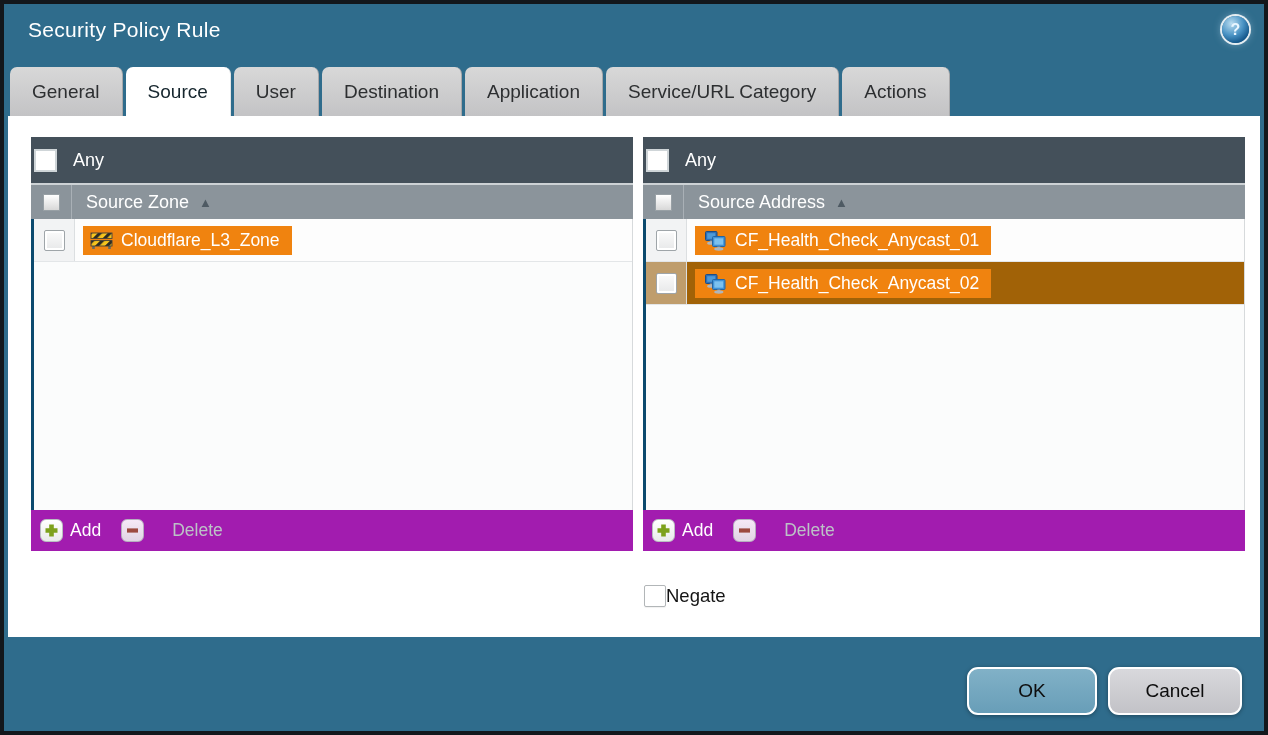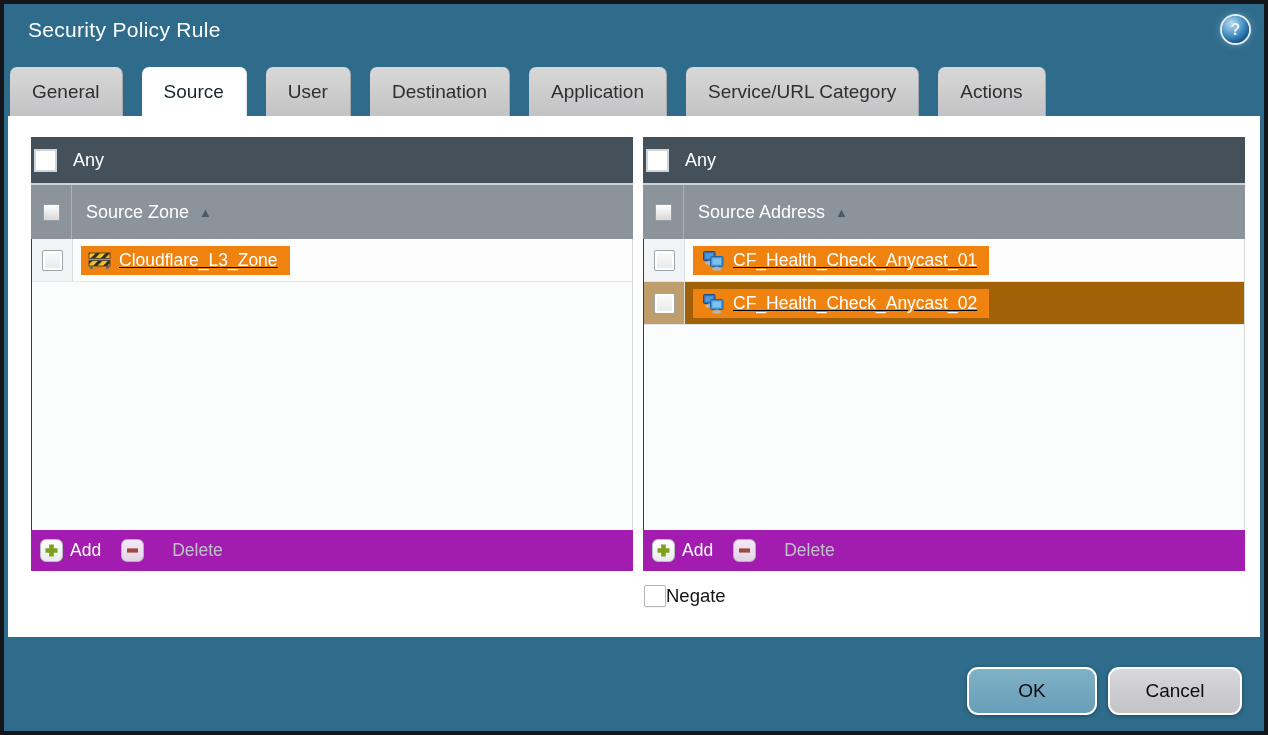--- a/index.html
+++ b/index.html
@@ -7,40 +7,40 @@
 
   .window { position:relative; width:1268px; height:735px; background:#2F6C8C; border:4px solid #13171c; overflow:hidden; }
 
   .title-bar { position:absolute; left:24px; top:14px; color:#fff; font-size:21px; letter-spacing:.3px; }
 
   .help-btn { position:absolute; right:15px; top:12px; width:27px; height:27px; border-radius:50%;
     background:radial-gradient(circle at 35% 28%, #b9dcf0 0%, #4a93c4 45%, #15588c 75%, #0b416b 100%);
     box-shadow:0 0 0 2px rgba(255,255,255,.85), 0 0 8px rgba(210,235,255,.55);
     color:#eaf6ff; font-size:16px; font-weight:bold; display:flex; align-items:center; justify-content:center; cursor:pointer; }
 
-  .tabs { position:absolute; left:6px; top:63px; height:49px; display:flex; gap:19px; }
+  .tabs { position:absolute; left:6px; top:63px; height:49px; display:flex; gap:3px; }
   .tab { height:49px; padding:0 22px; display:flex; align-items:center; font-size:19px; color:#2d2f31;
     background:linear-gradient(#d8d8d8,#c3c3c5); border-radius:7px 7px 0 0; border-right:1px solid #a8a8aa; cursor:pointer; white-space:nowrap; }
   .tab.active { background:#fff; color:#16262e; border-right:1px solid #e6e6e6; }
 
   .content { position:absolute; left:4px; top:112px; width:1252px; height:521px; background:#fff; }
 
   .panel { position:absolute; top:21px; width:602px; }
   .panel.left  { left:23px; }
   .panel.right { left:635px; }
 
   .any-row { height:46px; background:#44505A; display:flex; align-items:center; padding-left:3px; color:#fff; font-size:18px; }
   .any-row .gap { width:16px; }
 
-  .col-row { height:56px; background:#8B949B; display:flex; align-items:center; color:#fff; font-size:18px; border-top:2px solid #cdd2d5; }
+  .col-row { height:36px; background:#8B949B; display:flex; align-items:center; color:#fff; font-size:18px; border-top:2px solid #cdd2d5; }
   .col-cb-cell { width:41px; align-self:stretch; display:flex; align-items:center; justify-content:center; border-right:1px solid #a9b0b6; }
   .col-label { margin-left:14px; }
   .sort-arrow { margin-left:10px; font-size:13px; color:#4e5a63; }
 
-  .list { height:291px; background:#fbfcfc; border-left:1px solid #0c4a6e; border-right:1px solid #d7dadc;text-decoration:underline; }
+  .list { height:291px; background:#fbfcfc; border-left:3px solid #0c4a6e; border-right:1px solid #d7dadc; }
   .row { height:43px; display:flex; align-items:center; border-bottom:1px solid #e3e6e8; background:#fdfdfd; }
   .row.alt { background:#a16207; }
   .row-cb-cell { width:41px; align-self:stretch; display:flex; align-items:center; justify-content:center; background:rgba(228,230,232,.45); border-right:1px solid #dcdfe1; }
 
   .chip { display:inline-flex; align-items:center; gap:8px; height:29px; margin-left:8px; padding:0 12px 0 7px;
     background:#F0830F; color:#fff; font-size:17.5px; cursor:pointer; white-space:nowrap; }
 
   .panel-footer { height:41px; background:#a21caf; display:flex; align-items:center; padding-left:9px; }
   .tool-btn { display:flex; align-items:center; gap:7px; cursor:pointer; }
   .tool-btn .label { font-size:17.5px; color:#fff; }

